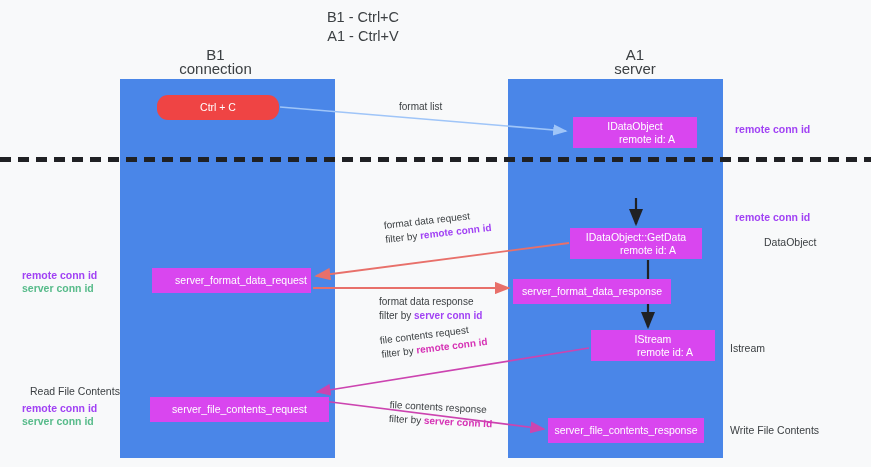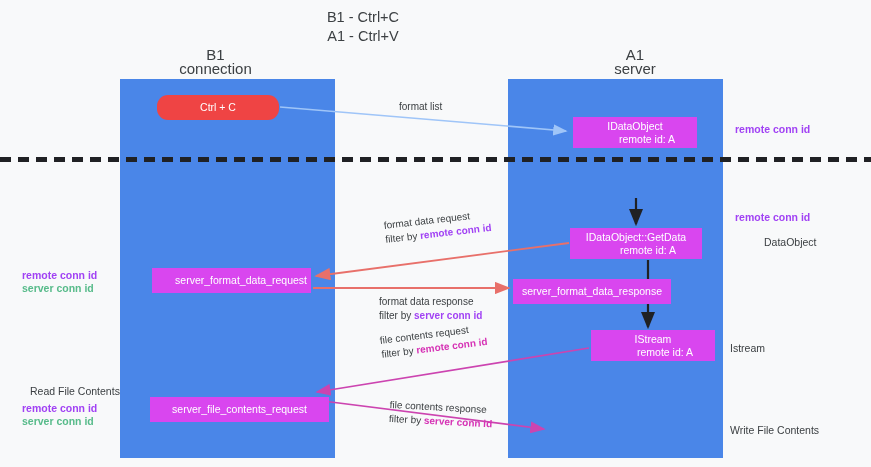--- a/index.html
+++ b/index.html
@@ -226,20 +226,23 @@
   </div>
 
   <div class="abs node orange" id="n-sfdres">
     <div>server_format_data_response</div>
   </div>
 
   <div class="abs node orange" id="n-sfcreq">
     <div>server_file_contents_request</div>
   </div>
 
+  <div class="abs node orange" id="n-sfcres">
+    <div>server_file_contents_response</div>
+  </div>
 
   <div class="abs edge-label" id="lbl-format-list">
     <span>format list</span>
   </div>
 
   <div class="abs edge-label" id="lbl-fdreq">
     <div>format data request</div>
     <div><span>filter by </span><span class="kw-purple">remote conn id</span></div>
   </div>
 

